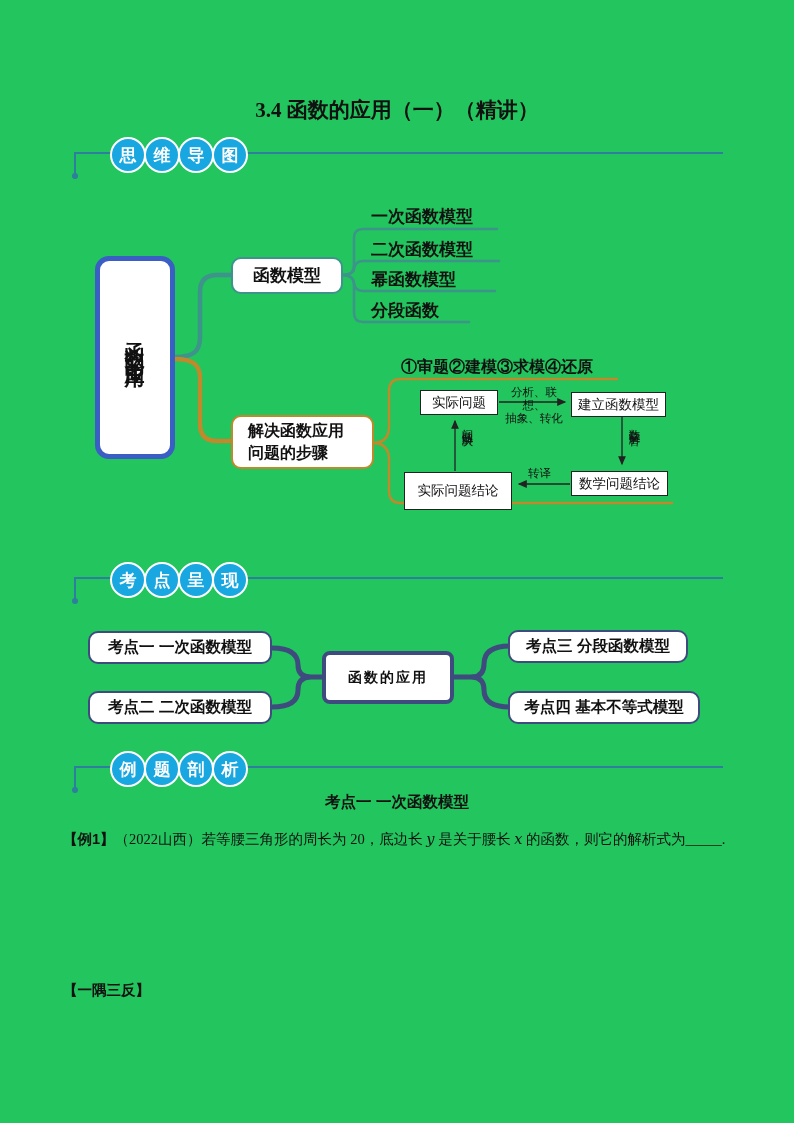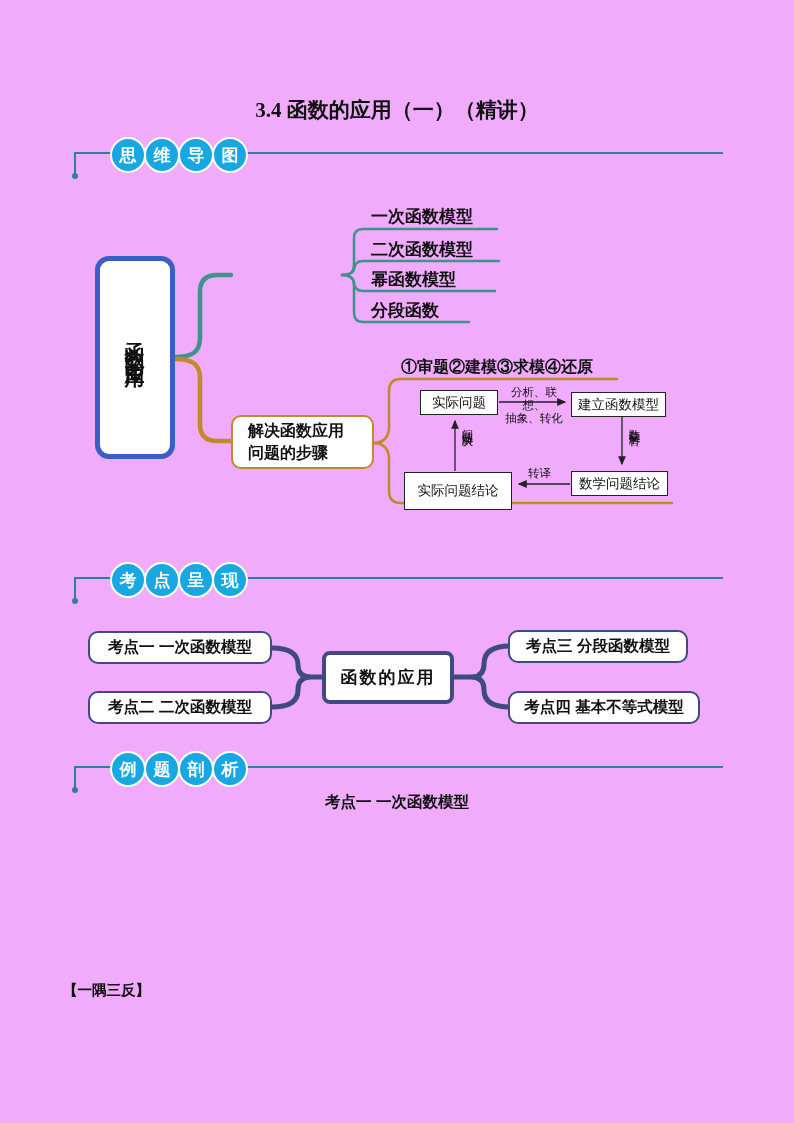--- a/index.html
+++ b/index.html
@@ -1,16 +1,16 @@
 <!DOCTYPE html>
 <html><head>
 <meta charset="utf-8">
 <style>
   html,body{margin:0;padding:0;background:#fff;}
-  #page{position:relative;width:794px;height:1123px;background:#f0abfc;overflow:hidden;
+  #page{position:relative;width:794px;height:1123px;background:#22c55e;overflow:hidden;
         font-family:"Liberation Sans",sans-serif;color:#111;}
   .abs{position:absolute;}
   
   .doc-title{left:0;top:96px;width:794px;text-align:center;font-family:"Liberation Serif",serif;
              font-weight:700;font-size:21px;}
   
   .rule{height:2px;background:#2d7f9d;}
   .vrule{width:2px;background:#2d7f9d;}
   .dot{width:6px;height:6px;border-radius:50%;background:#2d7f9d;}
   .badge-circ{position:absolute;width:32px;height:32px;border-radius:50%;background:#18a7e0;
@@ -19,21 +19,21 @@
   
   .box{box-sizing:border-box;background:#fff;display:flex;align-items:center;justify-content:center;}
   .root-box{border:5px solid #3a5ec4;border-radius:14px;}
   .root-box span{writing-mode:vertical-rl;text-orientation:upright;font-weight:700;font-size:20px;
                  letter-spacing:7px;line-height:1;}
   .teal-box{border:2.5px solid #3e948b;border-radius:10px;font-weight:700;font-size:17px;}
   .gold-box{border:2.5px solid #c0892c;border-radius:10px;font-weight:700;font-size:16px;
             white-space:pre-line;line-height:22px;justify-content:flex-start;padding-left:15px;}
   .sub-label{font-weight:700;font-size:17px;white-space:nowrap;}
   .navy-box{border:2.5px solid #3f4b7e;border-radius:10px;font-weight:700;font-size:15.5px;white-space:nowrap;}
-  .navy-center{border:4.5px solid #3f4b7e;border-radius:8px;font-weight:700;font-size:17px;letter-spacing:2px;}
+  .navy-center{border:4.5px solid #3f4b7e;border-radius:8px;font-weight:700;font-size:14px;letter-spacing:2px;}
   
   .fc-title{font-weight:700;font-size:16px;white-space:nowrap;}
   .fc-box{border:1.3px solid #222;font-family:"Liberation Serif",serif;font-size:13.5px;
           white-space:nowrap;background:#fff;}
   .fc-lbl{font-family:"Liberation Serif",serif;font-size:11.5px;line-height:13px;text-align:center;
           white-space:pre-line;}
   .fc-vlbl{font-family:"Liberation Serif",serif;font-size:11.5px;writing-mode:vertical-rl;
            text-orientation:upright;letter-spacing:2px;line-height:1;}
   
   .kp-heading{left:0;top:792px;width:794px;text-align:center;font-weight:700;font-size:15.5px;}
@@ -95,20 +95,23 @@
       </div>
     <div class="badge-circ" style="left:212px;top:137px;">
         <span>图</span>
       </div>
   </div>
 
   <div class="abs box root-box" style="left:95px;top:256px;width:80px;height:203px;">
     <span>函数的应用1</span>
   </div>
 
+  <div class="abs box teal-box" style="left:231px;top:257px;width:112px;height:37px;">
+    <span>函数模型</span>
+  </div>
 
   <div class="abs sub-label" style="left:371px;top:205px;">一次函数模型</div>
   <div class="abs sub-label" style="left:371px;top:238px;">二次函数模型</div>
   <div class="abs sub-label" style="left:371px;top:268px;">幂函数模型</div>
   <div class="abs sub-label" style="left:371px;top:299px;">分段函数</div>
 
   <div class="abs box gold-box" style="left:231px;top:415px;width:143px;height:54px;">
     <span>解决函数应用
 问题的步骤</span>
   </div>
@@ -181,16 +184,19 @@
     <div class="badge-circ" style="left:178px;top:751px;">
         <span>剖</span>
       </div>
     <div class="badge-circ" style="left:212px;top:751px;">
         <span>析</span>
       </div>
   </div>
 
   <div class="abs kp-heading">考点一 一次函数模型</div>
 
+  <div class="abs para">
+    <b>【例1】</b><span>（2022山西）</span><span>若等腰三角形的周长为 20，底边长 </span><span class="mvar">y</span><span> 是关于腰长 </span><span class="mvar">x</span><span> 的函数，则它的解析式为</span><span>_____</span><span>.</span>
+  </div>
 
   <div class="abs followup">【一隅三反】</div>
 
 </div>
 
 </body></html>

